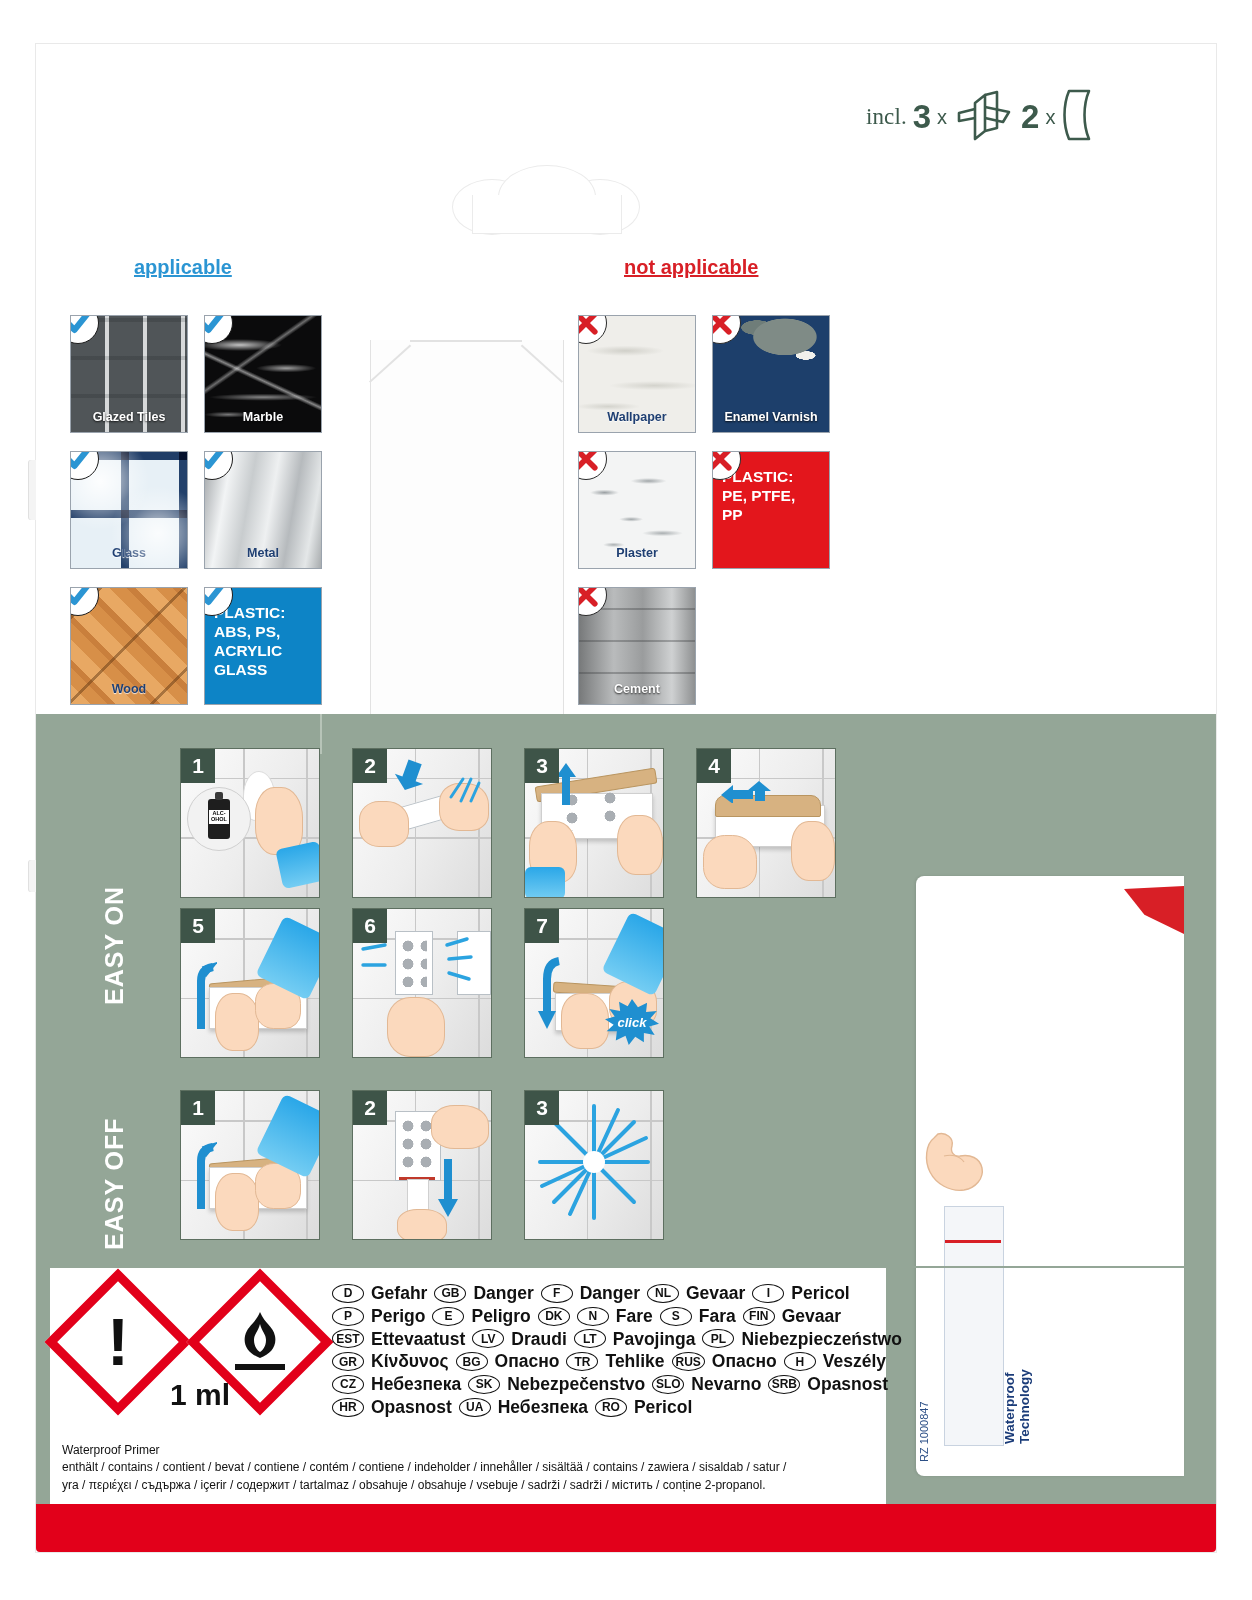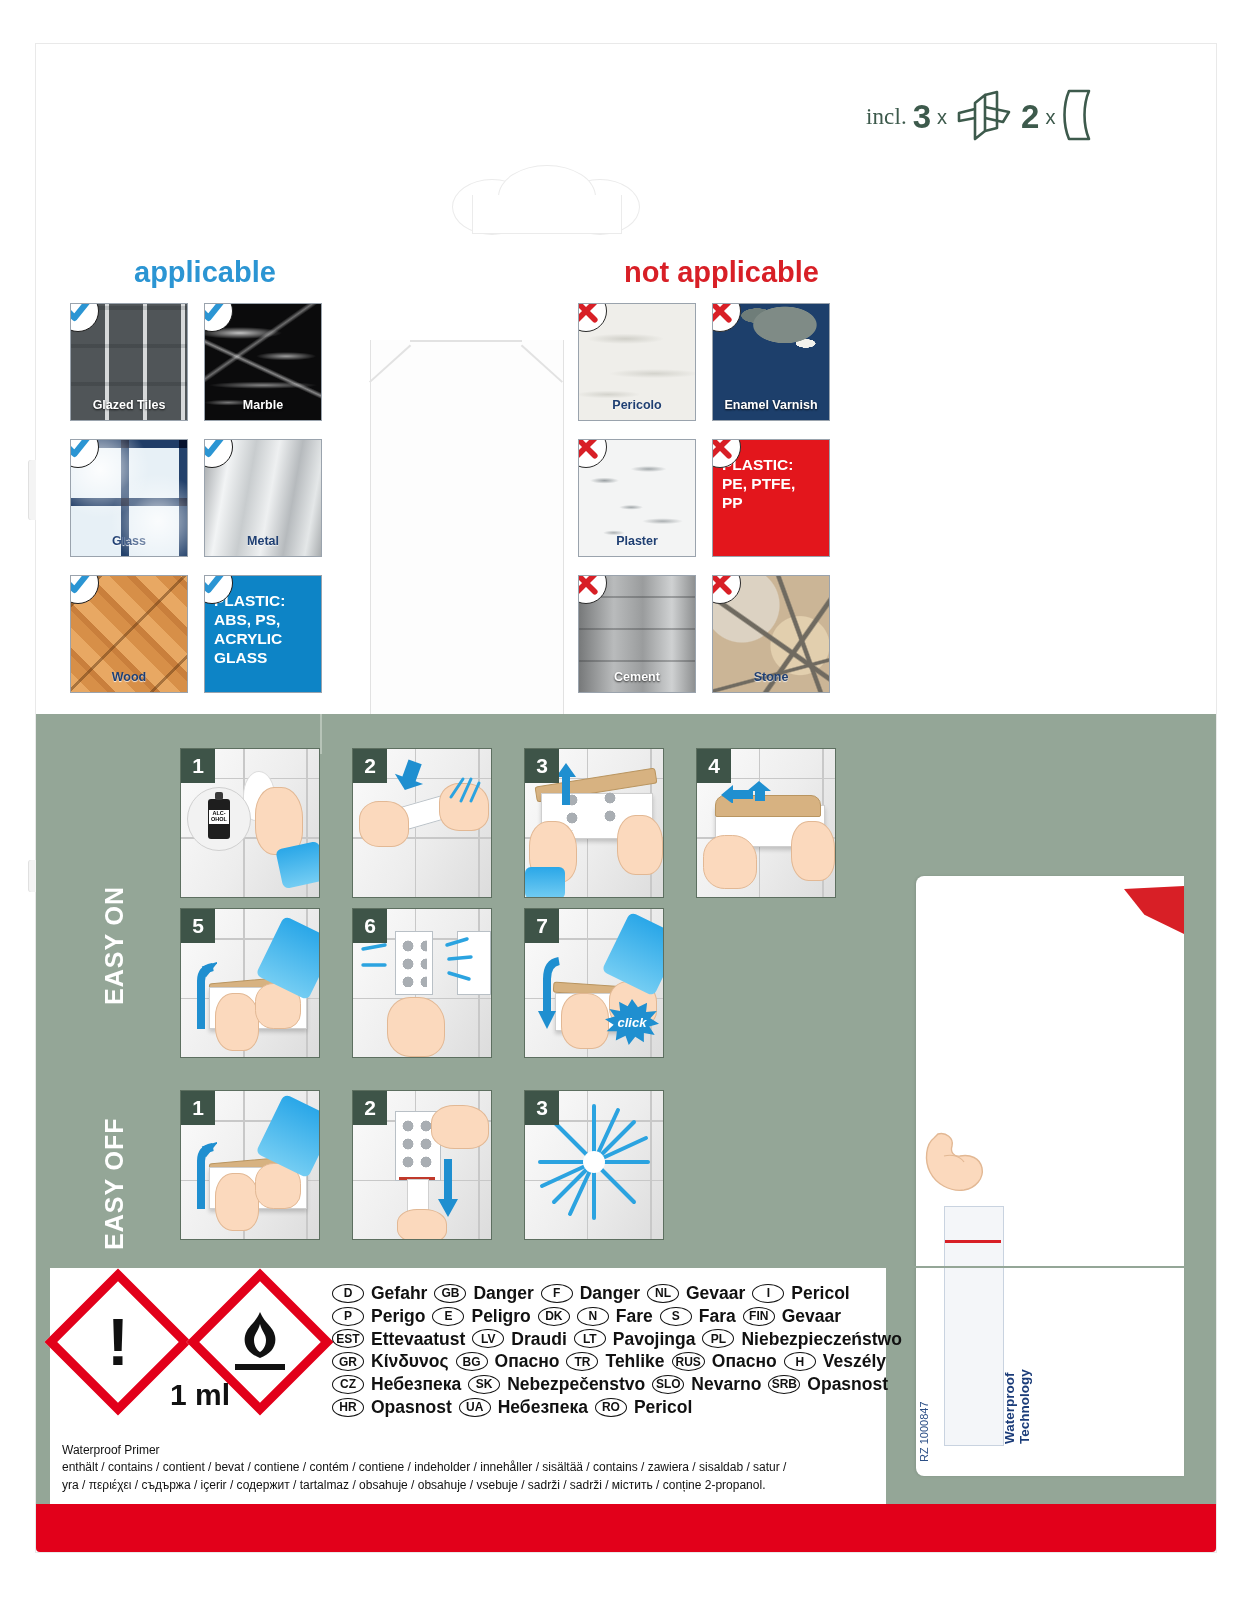--- a/index.html
+++ b/index.html
@@ -42,26 +42,26 @@
       transform-origin:right bottom;transform:rotate(42deg);}
   .sil-cap{position:absolute;left:410px;top:340px;width:112px;height:1.5px;background:#e2e2e2;}
 
   
   .incl{position:absolute;left:866px;top:84px;width:300px;height:66px;display:flex;align-items:center;gap:6px;color:#3d5a4c;}
   .incl .w{font-size:23px;font-weight:400;letter-spacing:.1px;font-family:Liberation Serif, serif;}
   .incl .n{font-size:33px;font-weight:700;}
   .incl .x{font-size:20px;font-weight:400;}
 
   
-  .col-head{position:absolute;font-size:29px;font-weight:700;}
+  .col-head{position:absolute;font-size:20px;font-weight:700;text-decoration:underline;}
   .head-ok{left:134px;top:256px;color:#2b95d3;}
   .head-no{left:624px;top:256px;color:#d81f26;}
 
   .grid{position:absolute;display:grid;grid-template-columns:118px 118px;grid-auto-rows:118px;
-        column-gap:16px;row-gap:18px;}
+        column-gap:16px;row-gap:18px;margin-top:12px;}
   .grid-ok{left:70px;top:303px;}
   .grid-no{left:578px;top:303px;}
 
   .mat{position:relative;width:118px;height:118px;border:1px solid #9aa3ad;box-sizing:border-box;overflow:hidden;}
   .mat .cap{position:absolute;left:0;right:0;bottom:8px;text-align:center;font-size:12.5px;font-weight:700;
             color:#1f3f72;text-shadow:0 1px 1px rgba(255,255,255,.85);}
   .mat .cap.lt{color:#ffffff;text-shadow:0 1px 2px rgba(0,0,0,.8);}
   .badge{position:absolute;left:-14px;top:-14px;width:40px;height:40px;border-radius:50%;background:#ffffff;
          border:1.6px solid #2a2a2a;z-index:5;display:flex;align-items:center;justify-content:center;}
   .badge.ok{border-color:#1b1b1b;}
@@ -311,21 +311,21 @@
       </div>
     </div>
 
   <div class="grid grid-no" id="grid-no">
       <div class="mat tex-wallpaper">
         <div class="badge">
           <svg class="cross" viewBox="0 0 30 30">
             <path d="M4 4 L26 26 M26 4 L4 26" stroke="#d81f26" stroke-width="7" fill="none" stroke-linecap="round"></path>
           </svg>
         </div>
-        <div class="cap">Pericolo</div>
+        <div class="cap">Wallpaper</div>
       </div>
       <div class="mat tex-enamel">
         <div class="badge">
           <svg class="cross" viewBox="0 0 30 30">
             <path d="M4 4 L26 26 M26 4 L4 26" stroke="#d81f26" stroke-width="7" fill="none" stroke-linecap="round"></path>
           </svg>
         </div>
         <div class="cap lt">Enamel Varnish</div>
       </div>
       <div class="mat tex-plaster">
@@ -344,28 +344,20 @@
         </div>
         <div class="plastic-txt">PLASTIC:<br>PE, PTFE,<br>PP</div>
       </div>
       <div class="mat tex-cement">
         <div class="badge">
           <svg class="cross" viewBox="0 0 30 30">
             <path d="M4 4 L26 26 M26 4 L4 26" stroke="#d81f26" stroke-width="7" fill="none" stroke-linecap="round"></path>
           </svg>
         </div>
         <div class="cap lt">Cement</div>
-      </div>
-      <div class="mat tex-stone">
-        <div class="badge">
-          <svg class="cross" viewBox="0 0 30 30">
-            <path d="M4 4 L26 26 M26 4 L4 26" stroke="#d81f26" stroke-width="7" fill="none" stroke-linecap="round"></path>
-          </svg>
-        </div>
-        <div class="cap">Stone</div>
       </div>
     </div>
 
   <div class="green"></div>
   <div class="green-inner-sep"></div>
 
   <div class="sectlabel lbl-on">EASY ON</div>
   <div class="sectlabel lbl-off">EASY OFF</div>
 
   <div class="steps row-a">

